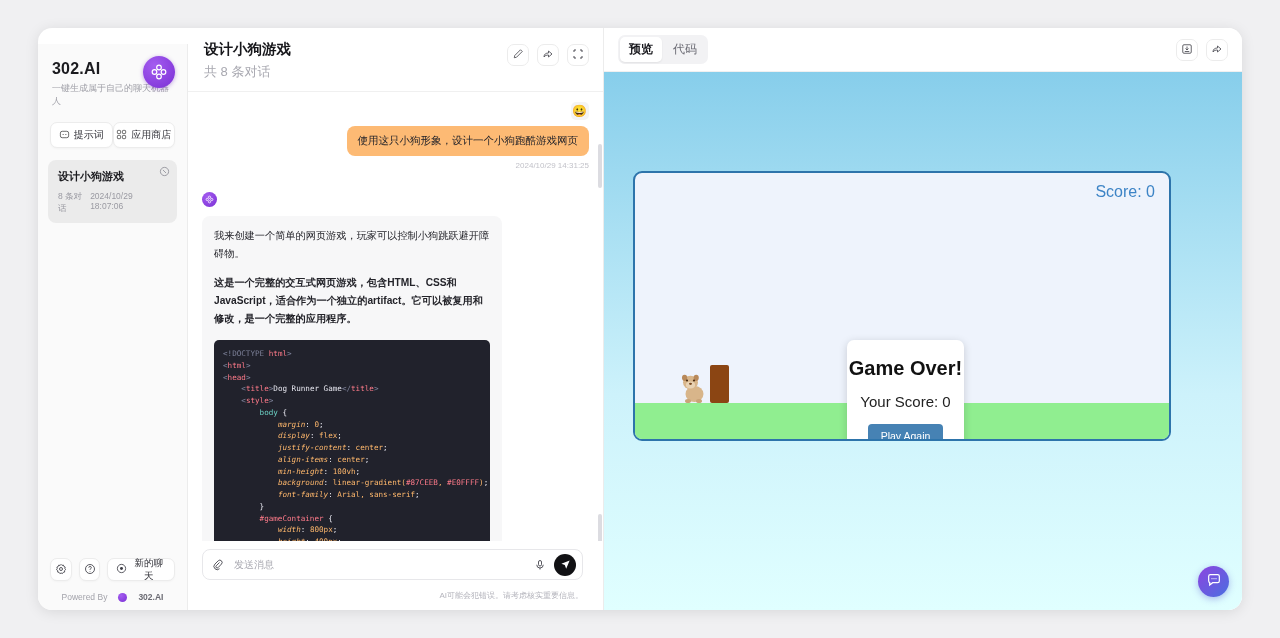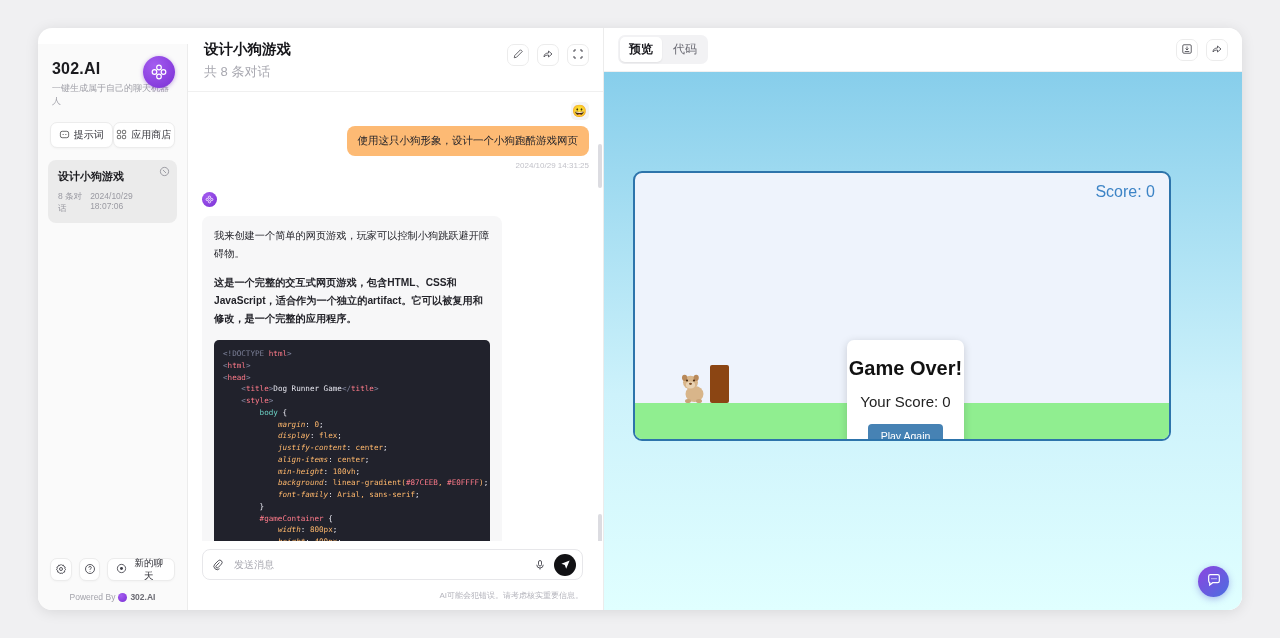--- a/index.html
+++ b/index.html
@@ -138,21 +138,21 @@
     color: #33333a;
     cursor: pointer;
     box-shadow: 0 1px 2px rgba(0,0,0,.03);
   }
   .new-chat svg { width: 11px; height: 11px; }
   .powered {
     margin-top: 11px;
     display: flex;
     align-items: center;
     justify-content: center;
-    gap: 3px;
+    gap: 11px;
     font-size: 8.5px;
     color: #a3a3ab;
   }
   .powered-dot {
     width: 9px; height: 9px;
     border-radius: 50%;
     background: radial-gradient(circle at 35% 30%, #a45cf0, #7a2fd4);
     display: inline-block;
   }
   .powered-brand { color: #6b6b73; font-weight: bold; font-size: 8.5px; }

